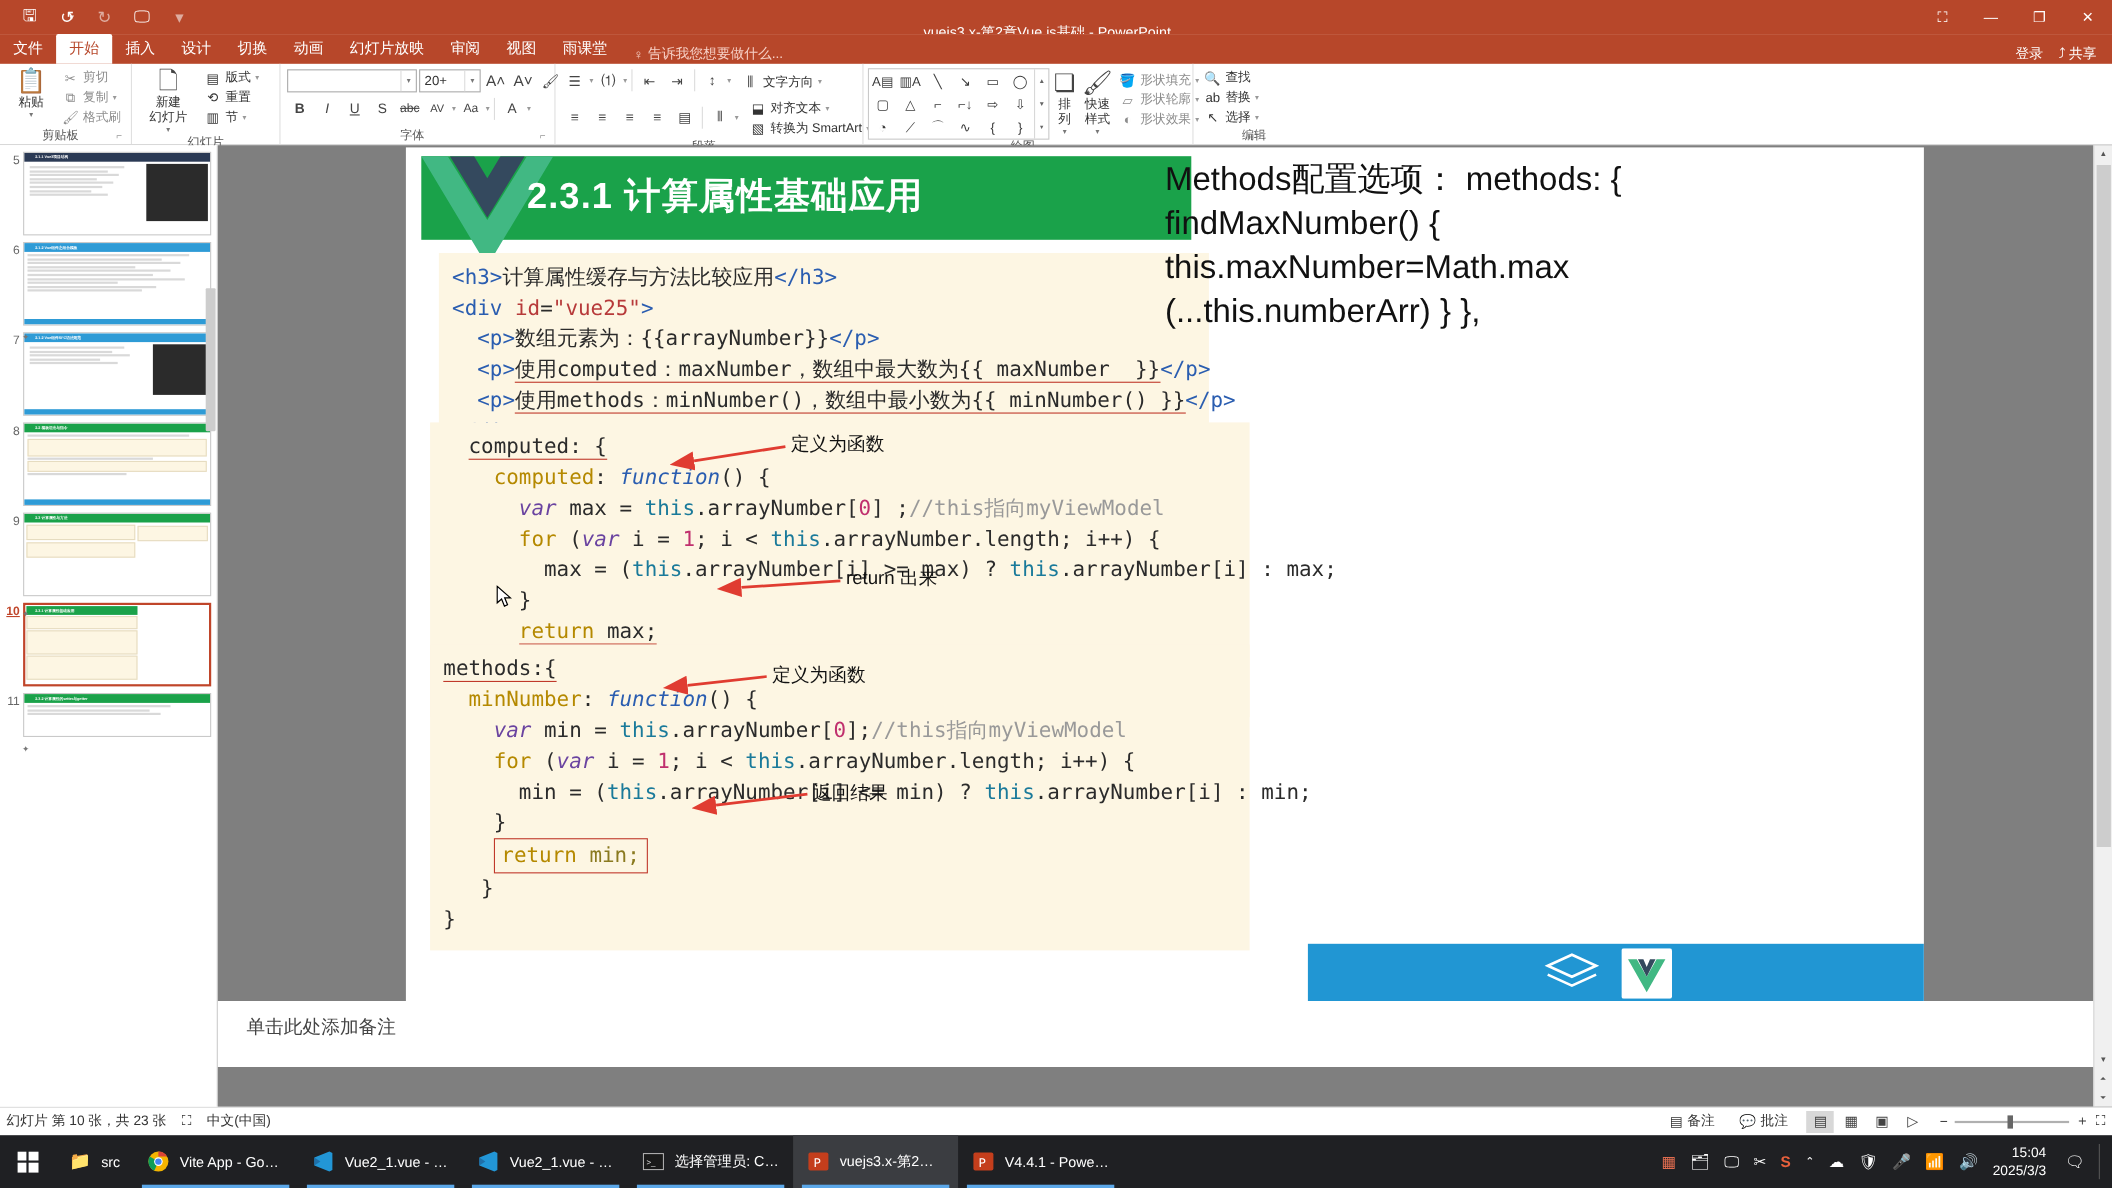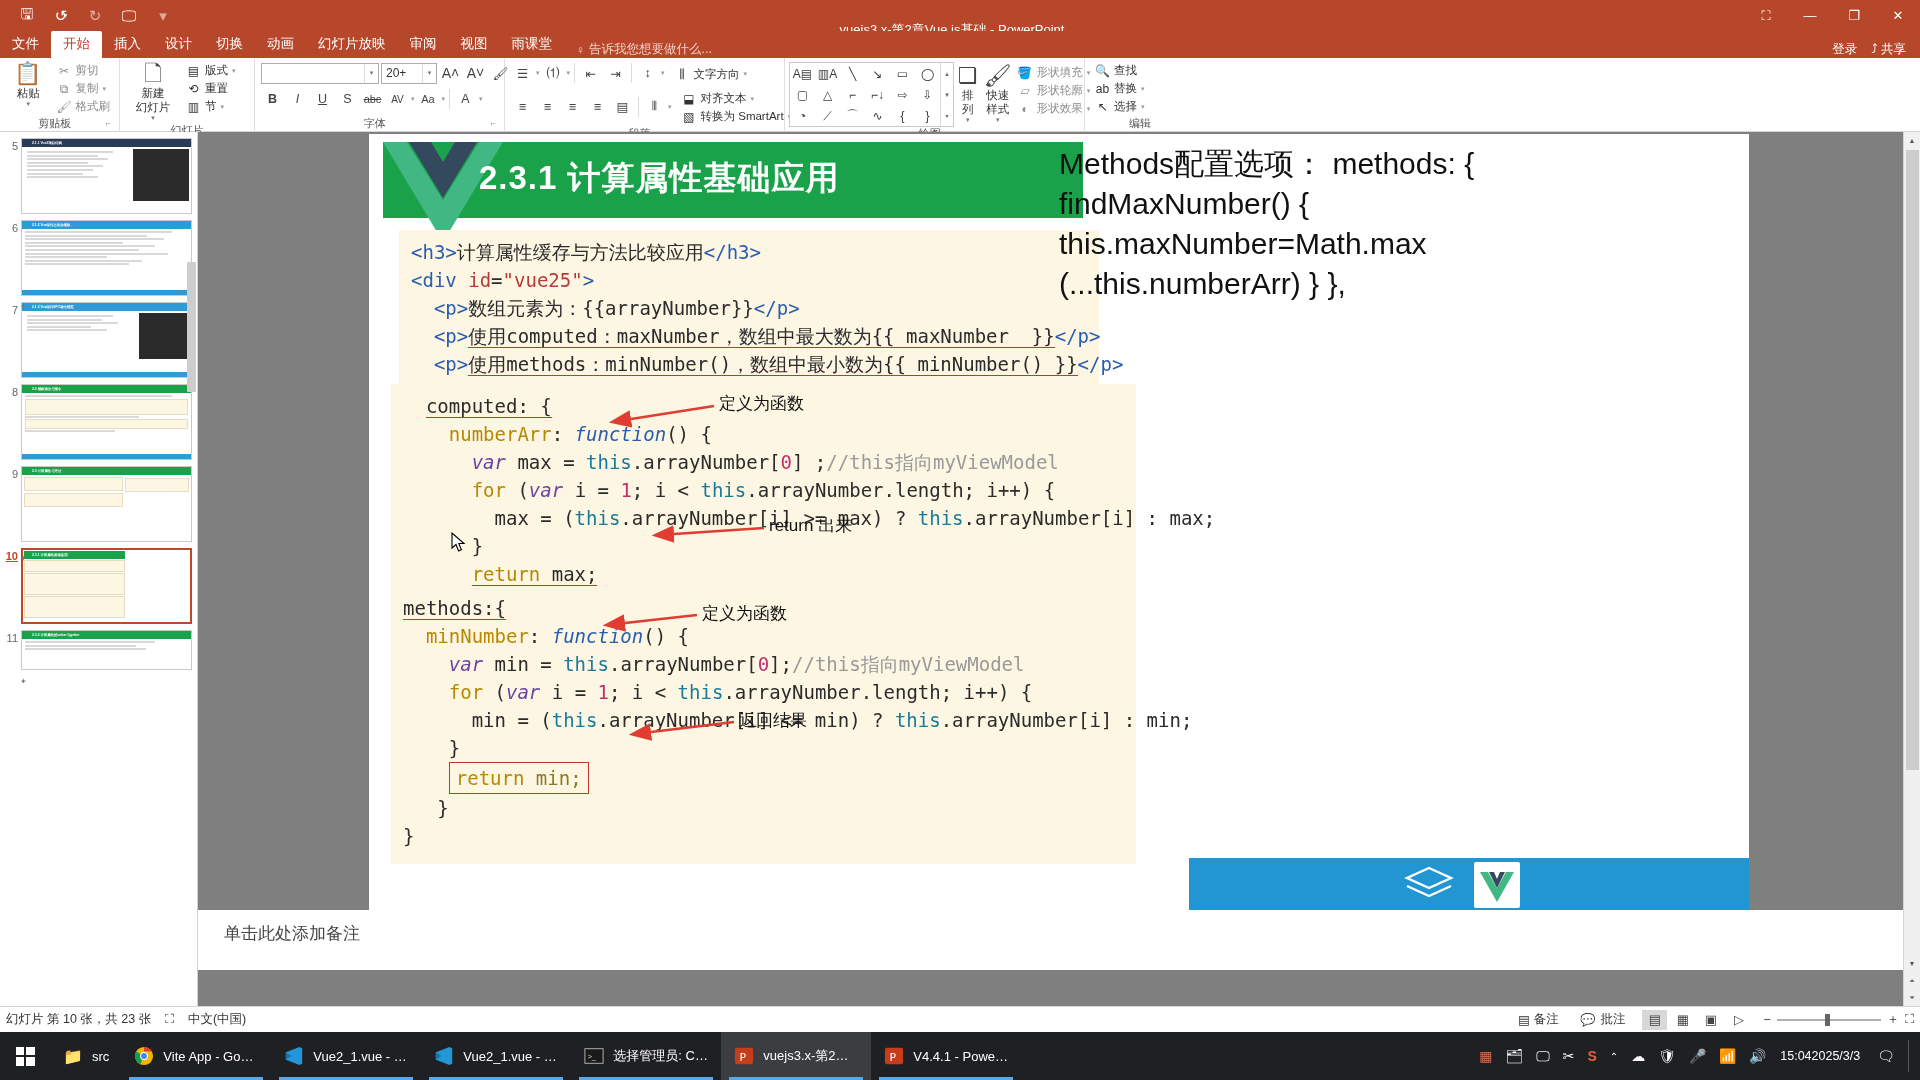--- a/index.html
+++ b/index.html
@@ -172,21 +172,21 @@
     height:48px; cursor:pointer; position:relative; max-width:150px; }
   .tb-item .ic { width:22px; height:22px; display:flex; align-items:center;
     justify-content:center; font-size:16px; flex-shrink:0; }
   .tb-item .lb { white-space:nowrap; overflow:hidden; text-overflow:ellipsis;
     font-size:13px; }
   .tb-item.active { background:#3b3d41; }
   .tb-item.running::after { content:""; position:absolute; left:8px; right:8px;
     bottom:0; height:3px; background:#5ba7e8; }
   .tray { margin-left:auto; display:flex; align-items:center; gap:13px;
     padding-right:8px; font-size:14px; }
-  .clock { display:flex; flex-direction:row; align-items:center;
+  .clock { display:flex; flex-direction:column; align-items:flex-end;
     line-height:16px; font-size:12.5px; padding-right:4px; }
   .winsq { display:grid; grid-template-columns:1fr 1fr; gap:2px;
     width:19px; height:19px; }
   .winsq i { background:#fff; display:block; }
 
   .cursor { position:absolute; width:16px; height:22px; pointer-events:none; }
 </style>
 </head>
 <body>
 
@@ -614,21 +614,21 @@
       <div class="s-title-tx">2.3.1 计算属性基础应用</div>
 
       <div class="codebox cb1"><span class="tag">&lt;h3&gt;</span>计算属性缓存与方法比较应用<span class="tag">&lt;/h3&gt;</span>
 <span class="tag">&lt;div</span> <span class="attr">id</span>=<span class="attr">"vue25"</span><span class="tag">&gt;</span>
   <span class="tag">&lt;p&gt;</span>数组元素为：{{arrayNumber}}<span class="tag">&lt;/p&gt;</span>
   <span class="tag">&lt;p&gt;</span><span class="ul">使用computed：maxNumber，数组中最大数为{{ maxNumber  }}</span><span class="tag">&lt;/p&gt;</span>
   <span class="tag">&lt;p&gt;</span><span class="ul">使用methods：minNumber()，数组中最小数为{{ minNumber() }}</span><span class="tag">&lt;/p&gt;</span>
 <span class="tag">&lt;/div&gt;</span></div>
 
       <div class="codebox cb2">  <span class="ul">computed: {</span>
-    <span class="kw">numberArr</span>: <span class="fn">function</span>() {
+    <span class="kw">computed</span>: <span class="fn">function</span>() {
       <span class="vr">var</span> max = <span class="th">this</span>.arrayNumber[<span class="num2">0</span>] ;<span class="cmt">//this指向myViewModel</span>
       <span class="kw">for</span> (<span class="vr">var</span> i = <span class="num2">1</span>; i &lt; <span class="th">this</span>.arrayNumber.length; i++) {
         max = (<span class="th">this</span>.arrayNumber[i] &gt;= max) ? <span class="th">this</span>.arrayNumber[i] : max;
       }
       <span class="ul"><span class="kw">return</span> max;</span>
 
     },</div>
 
       <div class="codebox cb3"><span class="ul">methods:{</span>
   <span class="kw">minNumber</span>: <span class="fn">function</span>() {

